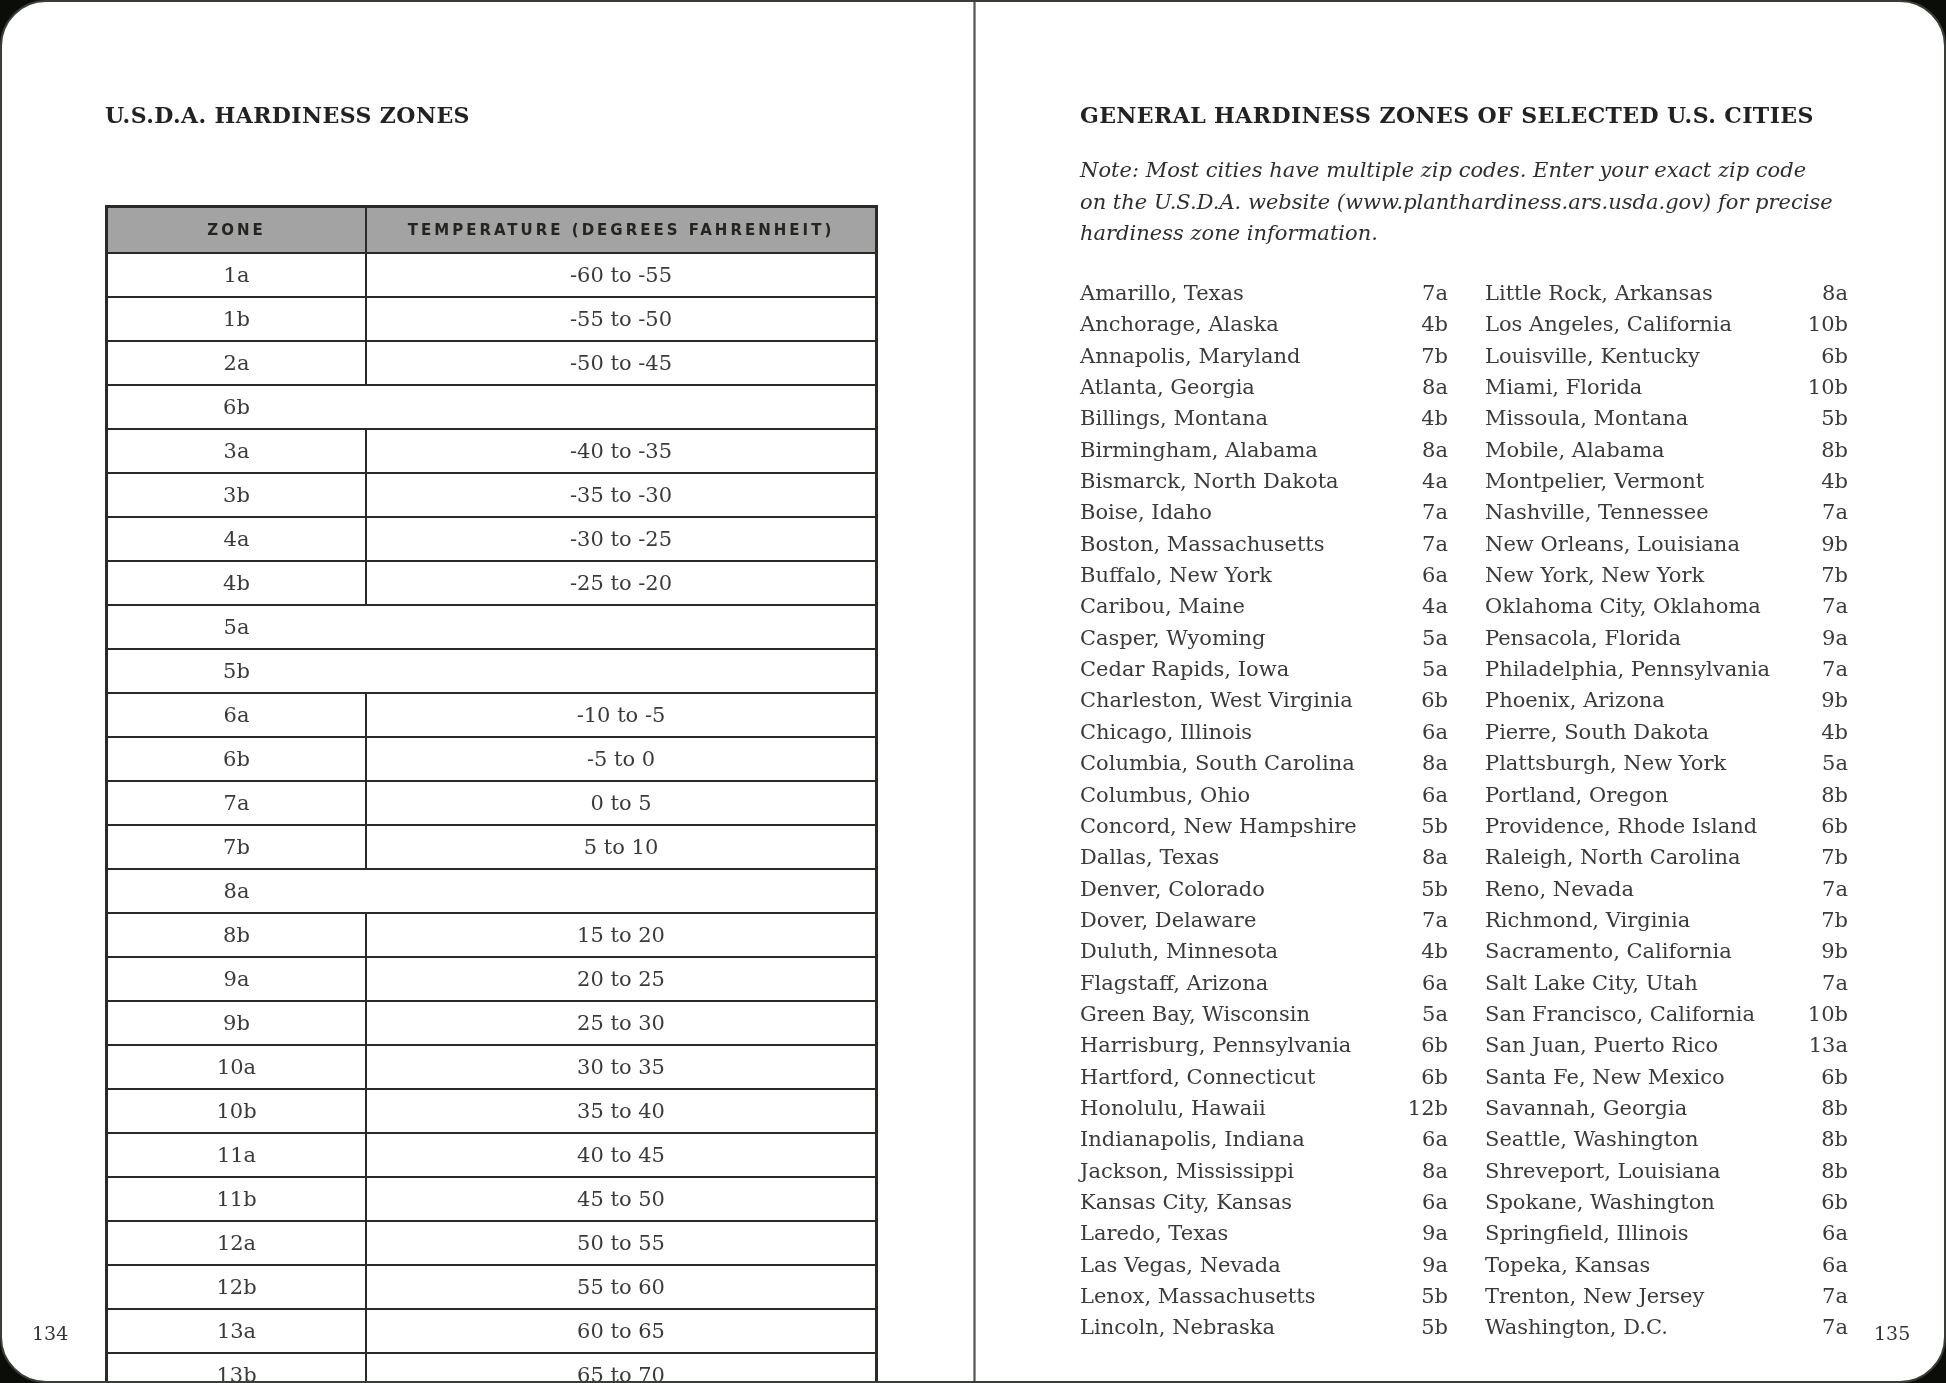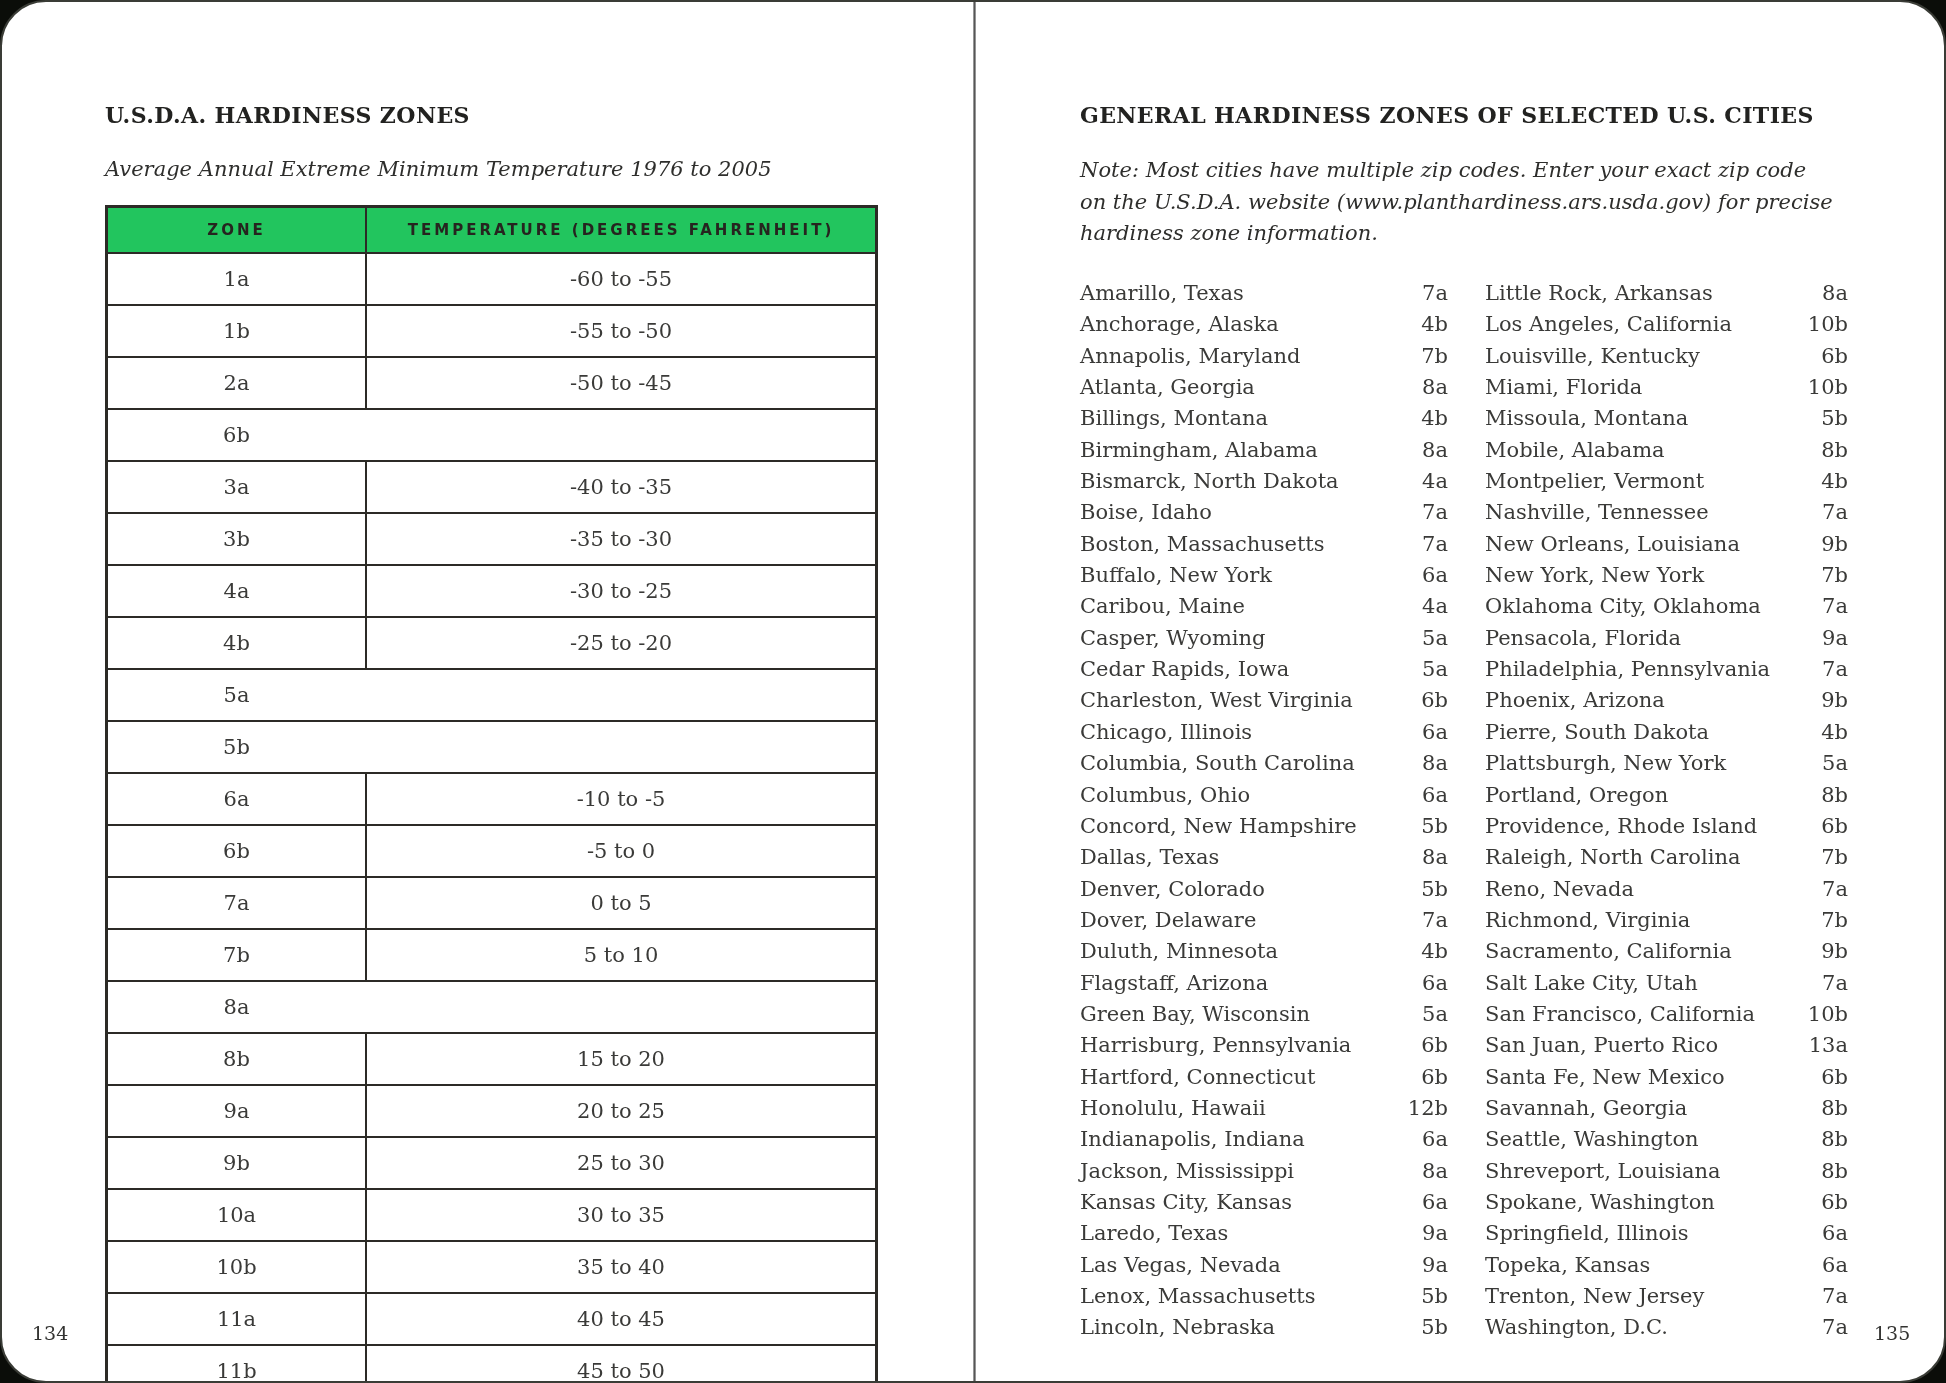--- a/index.html
+++ b/index.html
@@ -50,27 +50,27 @@
   
   .zone-table {
     position: absolute; left: 103px; top: 203px;
     width: 773px;
     border: 3px solid #2c2a26;
     background: #fff;
   }
   .z-row {
     display: grid;
     grid-template-columns: 257px 1fr;
-    height: 52px;
+    height: 44px;
     border-top: 2px solid #2c2a26;
   }
   .z-row.header {
     height: 44px;
     border-top: none;
-    background: #22c55e;
+    background: #a3a3a3;
   }
   .z-cell {
     display: flex; align-items: center; justify-content: center;
     font-size: 21px; color: #3a3a38;
   }
   .z-cell + .z-cell { border-left: 2px solid #2c2a26; }
   .z-row.header .z-cell {
     font-family: "DejaVu Sans", sans-serif;
     font-size: 15px; font-weight: 700; letter-spacing: 3px;
     color: #26241f;
@@ -95,21 +95,20 @@
   .pn-left  { left: 30px;  top: 1320px; }
   .pn-right { left: 899px; top: 1320px; }
 </style>
 </head>
 <body>
 
 <div class="spread">
 
   <div class="page page-left">
     <div class="doc-title">U.S.D.A. HARDINESS ZONES</div>
-    <div class="subtitle">Average Annual Extreme Minimum Temperature 1976 to 2005</div>
 
     <div class="zone-table">
       <div class="z-row header">
         <div class="z-cell">ZONE</div>
         <div class="z-cell">TEMPERATURE (DEGREES FAHRENHEIT)</div>
       </div>
       <div>
 
           <div class="z-row">
             <div class="z-cell">1a</div>

